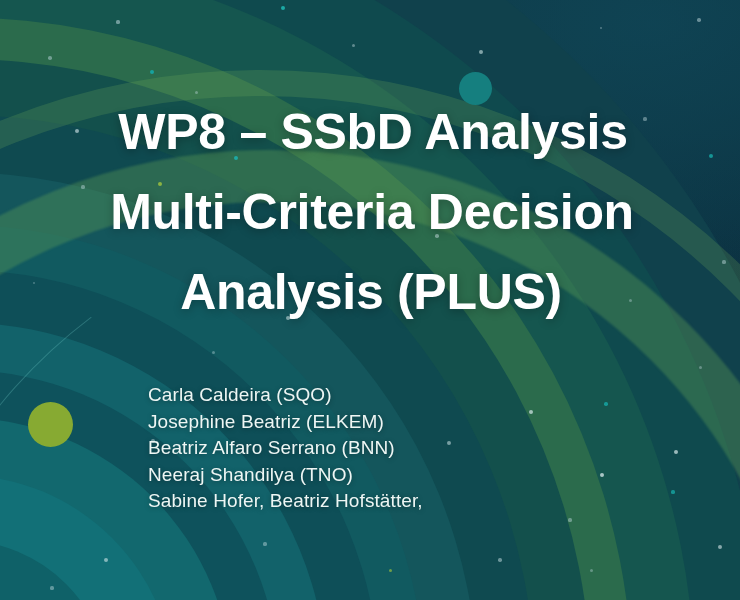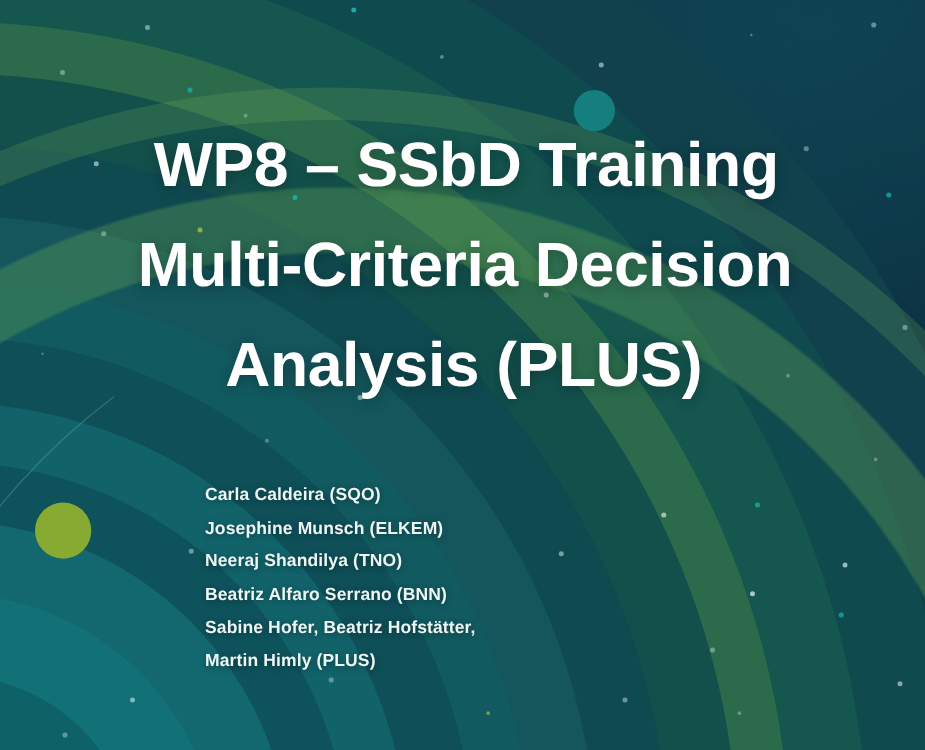--- a/index.html
+++ b/index.html
@@ -106,24 +106,24 @@
     text-shadow:0 2px 10px rgba(0,0,0,0.28);
     white-space:nowrap;
   }
   .title .tline{ display:block; }
   .tline1{ padding-left:6px; }
   .tline2{ padding-left:4px; }
   .tline3{ padding-left:2px; }
 
   .authors{
     position:absolute;
-    left:164px; top:382px;
+    left:148px; top:382px;
     color:#eef6f4;
-    font-weight:700;
-    font-size:14px;
+    font-weight:400;
+    font-size:19px;
     line-height:26.5px;
     letter-spacing:0.1px;
     text-shadow:0 1px 5px rgba(0,0,0,0.35);
     white-space:nowrap;
   }
   .authors .aline{ display:block; }
 </style>
 </head>
 <body>
 
@@ -198,27 +198,26 @@
       <div class="p" style="left: 211.5px; top: 350.5px; width: 3px; height: 3px; background: rgba(190, 215, 220, 0.4);"></div>
       <div class="p" style="left: 32.6px; top: 281.6px; width: 2.8px; height: 2.8px; background: rgba(190, 215, 220, 0.35);"></div>
       <div class="p" style="left: 628.5px; top: 298.5px; width: 3px; height: 3px; background: rgba(190, 215, 220, 0.4);"></div>
       <div class="p" style="left: 722.4px; top: 260.4px; width: 3.2px; height: 3.2px; background: rgba(200, 224, 228, 0.45);"></div>
     </div>
 
   <div class="dotcircle circle-teal"></div>
   <div class="dotcircle circle-olive"></div>
 
   <div class="title">
-    <span class="tline tline1">WP8 – SSbD Training</span>
+    <span class="tline tline1">WP8 – SSbD Analysis</span>
     <span class="tline tline2">Multi-Criteria Decision</span>
     <span class="tline tline3">Analysis (PLUS)</span>
   </div>
 
   <div class="authors">
     <span class="aline">Carla Caldeira (SQO)</span>
-    <span class="aline">Josephine Munsch (ELKEM)</span>
+    <span class="aline">Josephine Beatriz (ELKEM)</span>
+    <span class="aline">Beatriz Alfaro Serrano (BNN)</span>
     <span class="aline">Neeraj Shandilya (TNO)</span>
-    <span class="aline">Beatriz Alfaro Serrano (BNN)</span>
     <span class="aline">Sabine  Hofer,  Beatriz  Hofstätter,</span>
-    <span class="aline">Martin Himly (PLUS)</span>
   </div>
 
 </div>
 
 </body></html>

